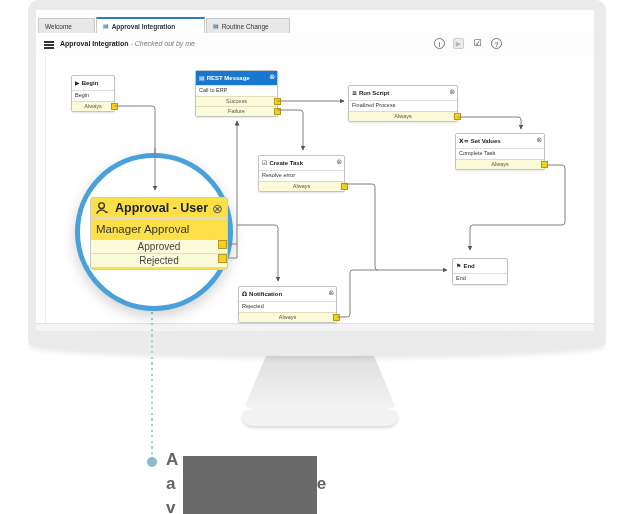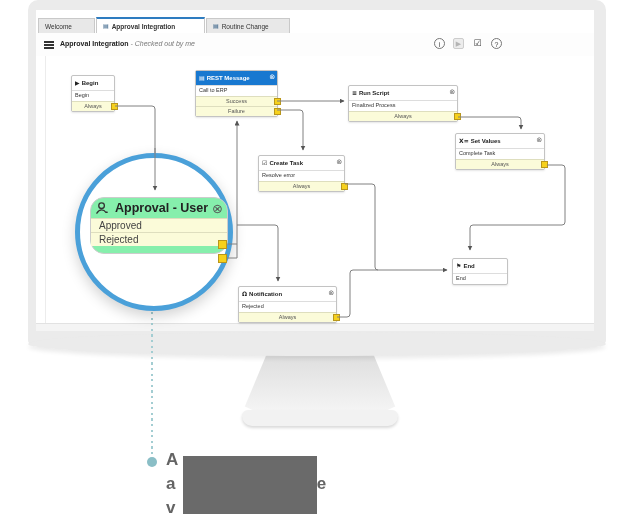--- a/index.html
+++ b/index.html
@@ -64,28 +64,28 @@
   .wf-sq{position:absolute;right:-4px;top:50%;margin-top:-3.5px;width:7px;height:7px;
          background:#f6d11c;border:1px solid #b9961b;box-sizing:border-box;cursor:pointer;}
 
   
   .lines-svg{position:absolute;left:0;top:0;z-index:5;pointer-events:none;}
   .over-svg{position:absolute;left:0;top:0;z-index:8;pointer-events:none;}
 
   
   .mag-circle{position:absolute;left:75px;top:153px;width:148px;height:148px;border-radius:50%;
               background:#fff;border:5px solid #4aa0d9;box-shadow:0 5px 14px rgba(0,0,0,0.18);z-index:7;}
-  .mag-node{position:absolute;left:90px;top:197px;width:138px;height:57px;background:#86efac;
-            border:1px solid #ccc;border-radius:14px;z-index:9;box-sizing:border-box;}
+  .mag-node{position:absolute;left:90px;top:197px;width:138px;height:73px;background:#fde047;
+            border:1px solid #ccc;border-radius:3px;z-index:9;box-sizing:border-box;}
   .mag-header{height:20px;display:flex;align-items:center;gap:5px;padding:0 4px;position:relative;}
   .mag-title{font-size:12.5px;font-weight:bold;color:#222;}
   .mag-close{position:absolute;right:4px;top:3px;font-size:13px;color:#555;cursor:pointer;}
   .mag-body{border-top:1px solid #ddd;height:20px;line-height:20px;padding:0 5px;font-size:11.5px;color:#333;}
   .mag-row{border-top:1px solid #dedebe;background:#fbfbd9;height:13px;line-height:13px;
-           font-size:10px;color:#444;cursor:pointer;padding-left:8px;}
+           text-align:center;font-size:10px;color:#444;cursor:pointer;}
   .mag-sq{position:absolute;width:9px;height:9px;background:#f6d11c;border:1px solid #b9961b;
           box-sizing:border-box;z-index:10;cursor:pointer;}
 
   
   .dotted-line{position:absolute;left:151px;top:312px;width:2px;height:143px;z-index:6;
                background:repeating-linear-gradient(#a3cdd2 0 2.2px,transparent 2.2px 5.6px);}
   .teal-dot{position:absolute;left:147px;top:457px;width:10px;height:10px;border-radius:50%;
             background:#8abec6;z-index:6;}
   .cap-frag{position:absolute;font-size:17px;font-weight:600;color:#646464;z-index:6;}
   .redact-box{position:absolute;left:183px;top:456px;width:134px;height:58px;background:#6a6a6a;z-index:7;}
@@ -168,20 +168,21 @@
 
   <div class="mag-node">
     <div class="mag-header">
       <svg width="15" height="15" viewBox="0 0 16 16">
         <circle cx="7" cy="5" r="3" fill="none" stroke="#333" stroke-width="1.4"></circle>
         <path d="M2,13 Q4,9.5 7,9.5 Q10,9.5 11.5,12 L13,12" fill="none" stroke="#333" stroke-width="1.4" stroke-linecap="round"></path>
       </svg>
       <span class="mag-title">Approval - User</span>
       <span class="mag-close glyph">⊗</span>
     </div>
+    <div class="mag-body">Manager Approval</div>
     <div class="mag-row">Approved</div>
     <div class="mag-row">Rejected</div>
   </div>
   <div class="mag-sq" style="left:218px;top:240px;"></div>
   <div class="mag-sq" style="left:218px;top:254px;"></div>
 
   <div class="dotted-line"></div>
   <div class="teal-dot"></div>
   <div class="cap-frag" style="left:166px;top:450px;">A</div>
   <div class="cap-frag" style="left:166px;top:474px;">a</div>

